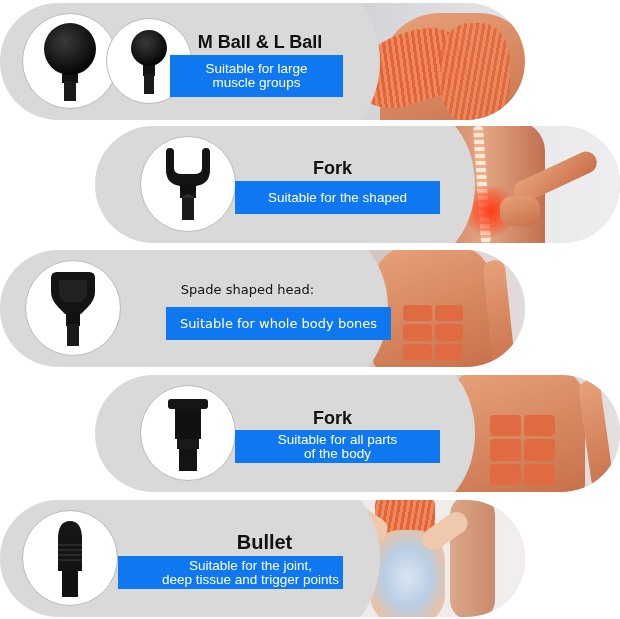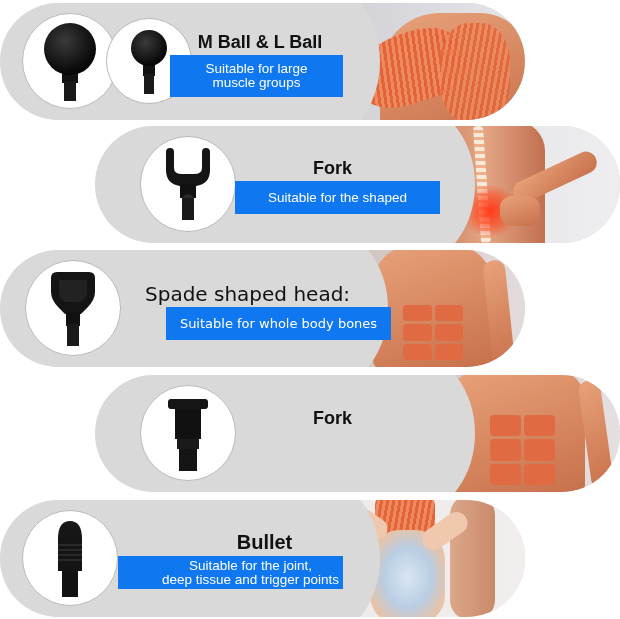--- a/index.html
+++ b/index.html
@@ -145,21 +145,21 @@
     </div>
   </div>
   <div class="circle" style="left:25px;">
     <svg width="56" height="80" viewBox="0 0 56 80">
       <path d="M6 10 Q6 4 12 4 L44 4 Q50 4 50 10 L50 24 Q50 32 42 40 L36 46 L20 46 L14 40 Q6 32 6 24 Z" fill="#141414"></path>
       <path d="M14 12 L42 12 L42 24 Q42 30 36 34 L20 34 Q14 30 14 24 Z" fill="#222"></path>
       <rect x="21" y="44" width="14" height="14" fill="#111"></rect>
       <rect x="22" y="56" width="12" height="22" fill="#1a1a1a"></rect>
     </svg>
   </div>
-  <div class="title regular" style="left:145px; top:32px; width:205px; font-size:20px;">Spade shaped head:</div>
+  <div class="title regular" style="left:145px; top:32px; width:205px; font-size:13px;">Spade shaped head:</div>
   <div class="bar dv" style="left:122px; top:57px; width:225px; height:33px;margin-left:44px;">
     <span>Suitable for whole body bones</span>
   </div>
 </div>
 
 <div class="row" style="left:95px; top:375px; width:525px;">
   <div class="pill">
     <div class="photo" style="left:320px;">
       <div class="photo-bg" style="background:linear-gradient(90deg,#cfc5c2,#e5e0e0);"></div>
       <div class="skin" style="left:35px; top:-5px; width:135px; height:125px; border-radius:30px 30px 10px 10px;"></div>
@@ -178,20 +178,24 @@
   </div>
   <div class="circle" style="left:45px;">
     <svg width="50" height="80" viewBox="0 0 50 80">
       <rect x="5" y="6" width="40" height="10" rx="3" fill="#161616"></rect>
       <rect x="12" y="16" width="26" height="30" fill="#111"></rect>
       <rect x="14" y="46" width="22" height="10" fill="#1a1a1a"></rect>
       <rect x="16" y="56" width="18" height="22" fill="#141414"></rect>
     </svg>
   </div>
   <div class="title" style="left:170px; top:33px; width:135px; font-size:18px;">Fork</div>
+  <div class="bar" style="left:140px; top:55px; width:205px; height:33px;">
+    <span>Suitable for all parts
+of the body</span>
+  </div>
 </div>
 
 <div class="row" style="left:0; top:500px; width:525px;">
   <div class="pill">
     <div class="photo" style="left:320px;">
       <div class="photo-bg" style="background:linear-gradient(90deg,#ece9e9,#f2eeee);"></div>
       <div class="muscle" style="left:55px; top:-5px; width:60px; height:50px; border-radius:10px;"></div>
       <div class="knee" style="left:50px; top:30px; width:75px; height:95px; border-radius:30px;"></div>
       <div class="skin" style="left:130px; top:-5px; width:45px; height:125px; border-radius:20px; background:linear-gradient(90deg,#dca78a,#c98a6a);"></div>
       <div class="skin" style="left:20px; top:10px; width:50px; height:22px; border-radius:12px; transform:rotate(35deg); background:#efc8ae;"></div>

